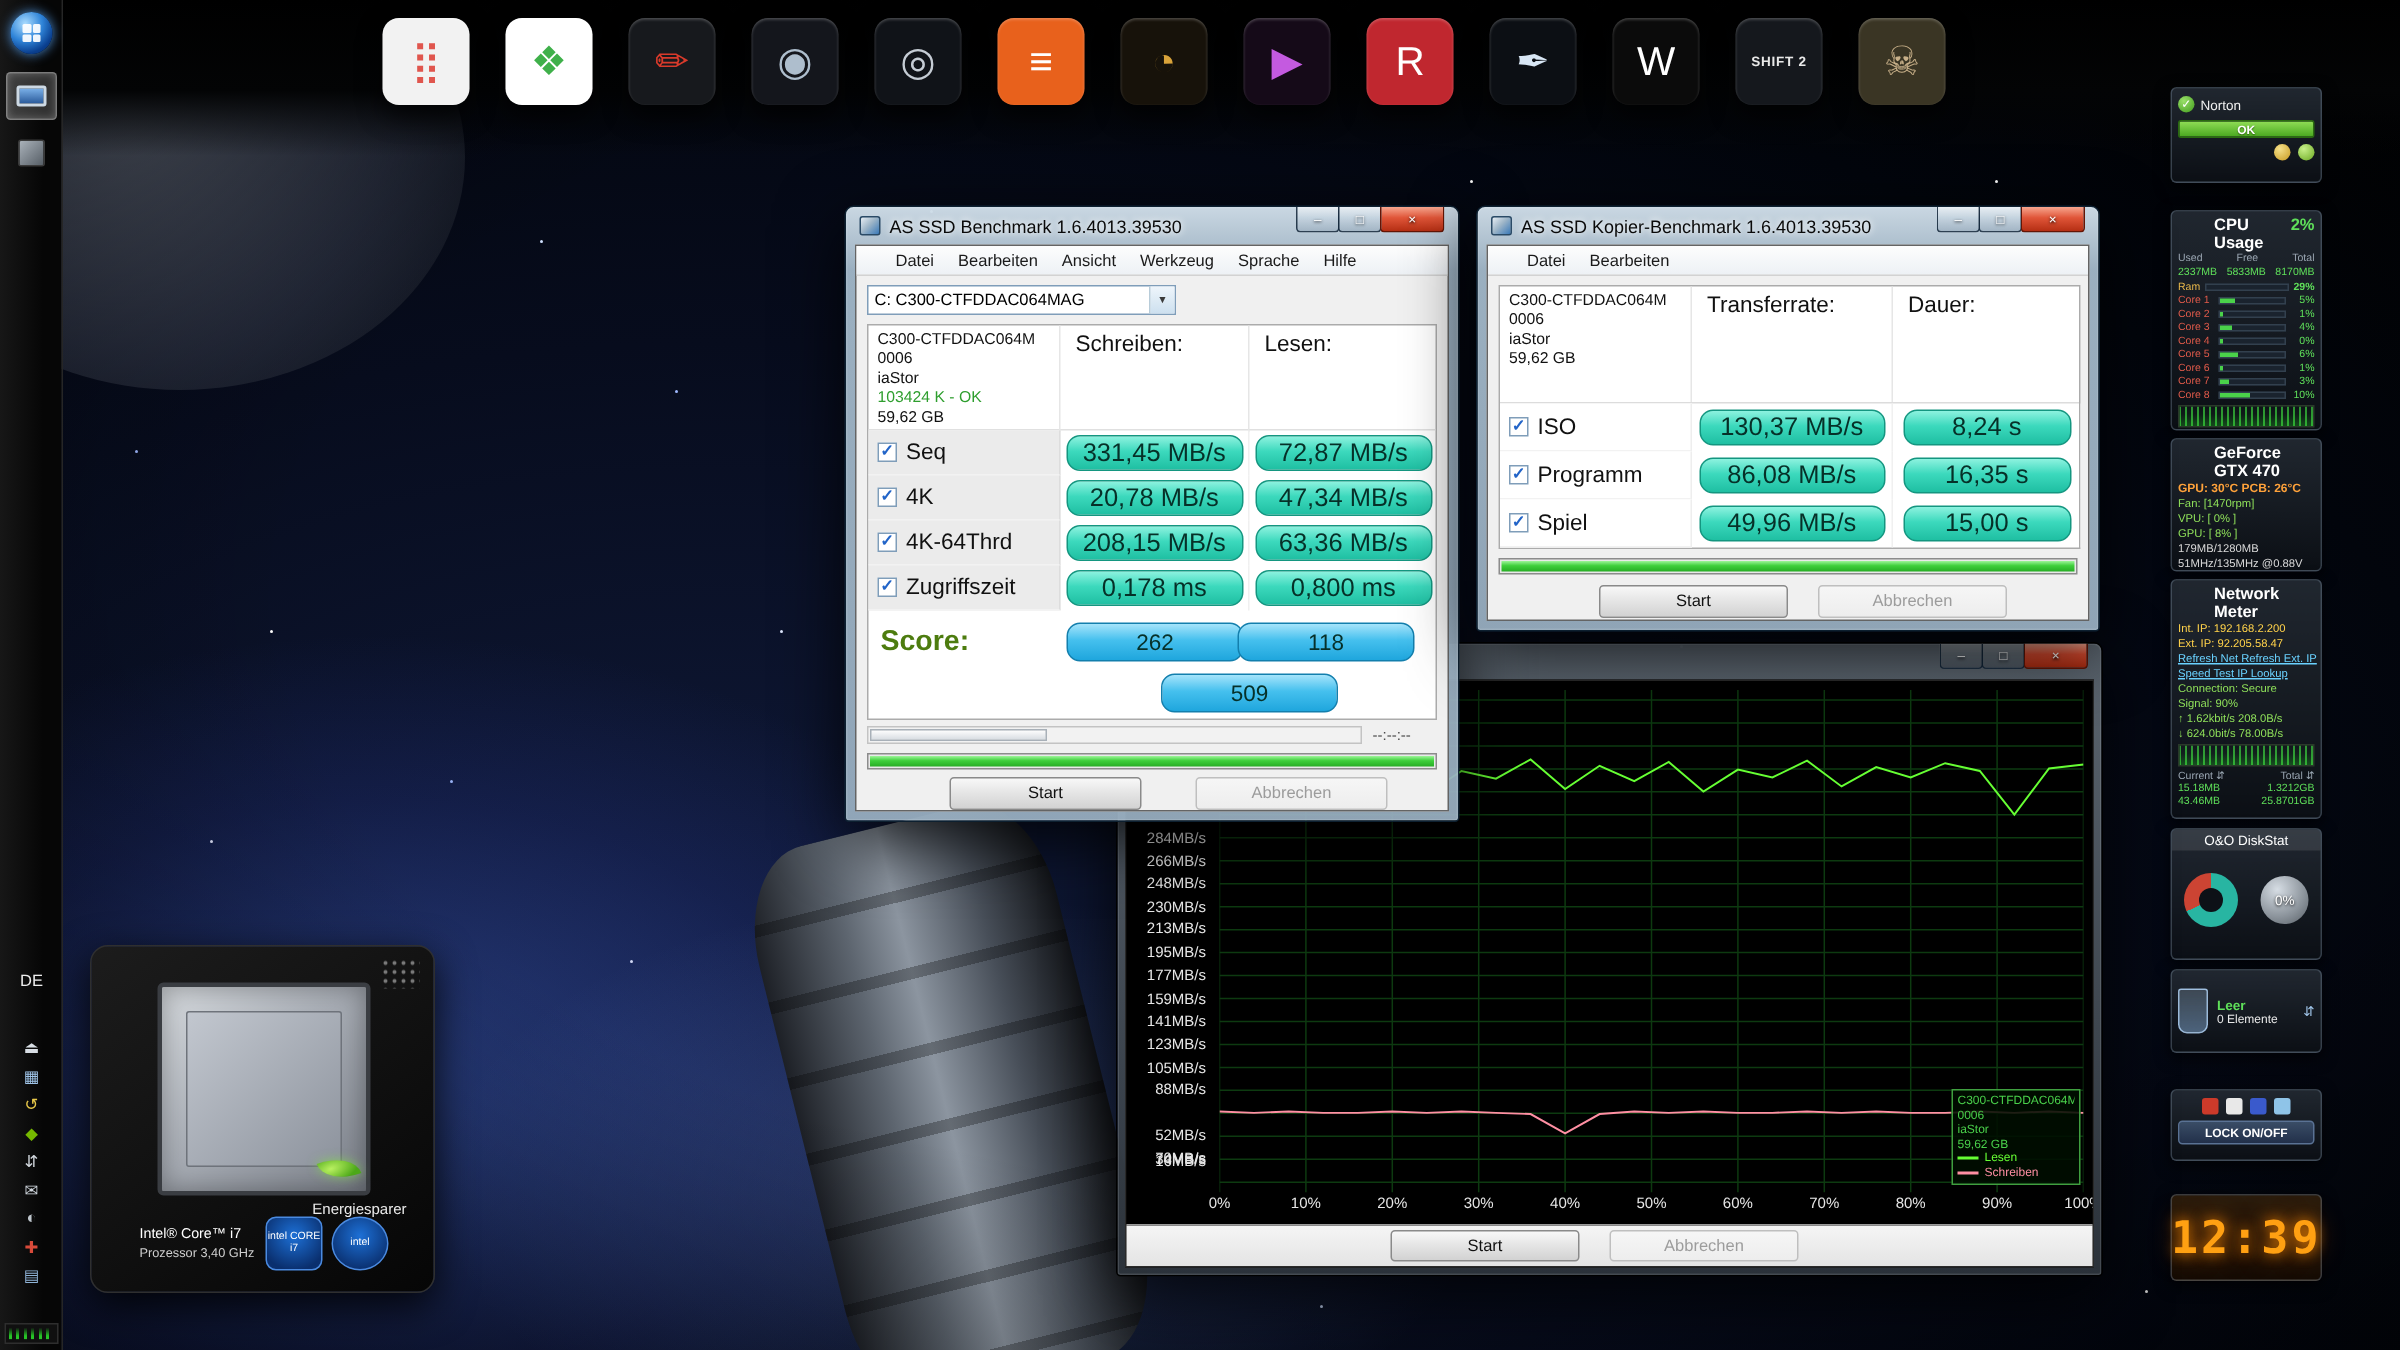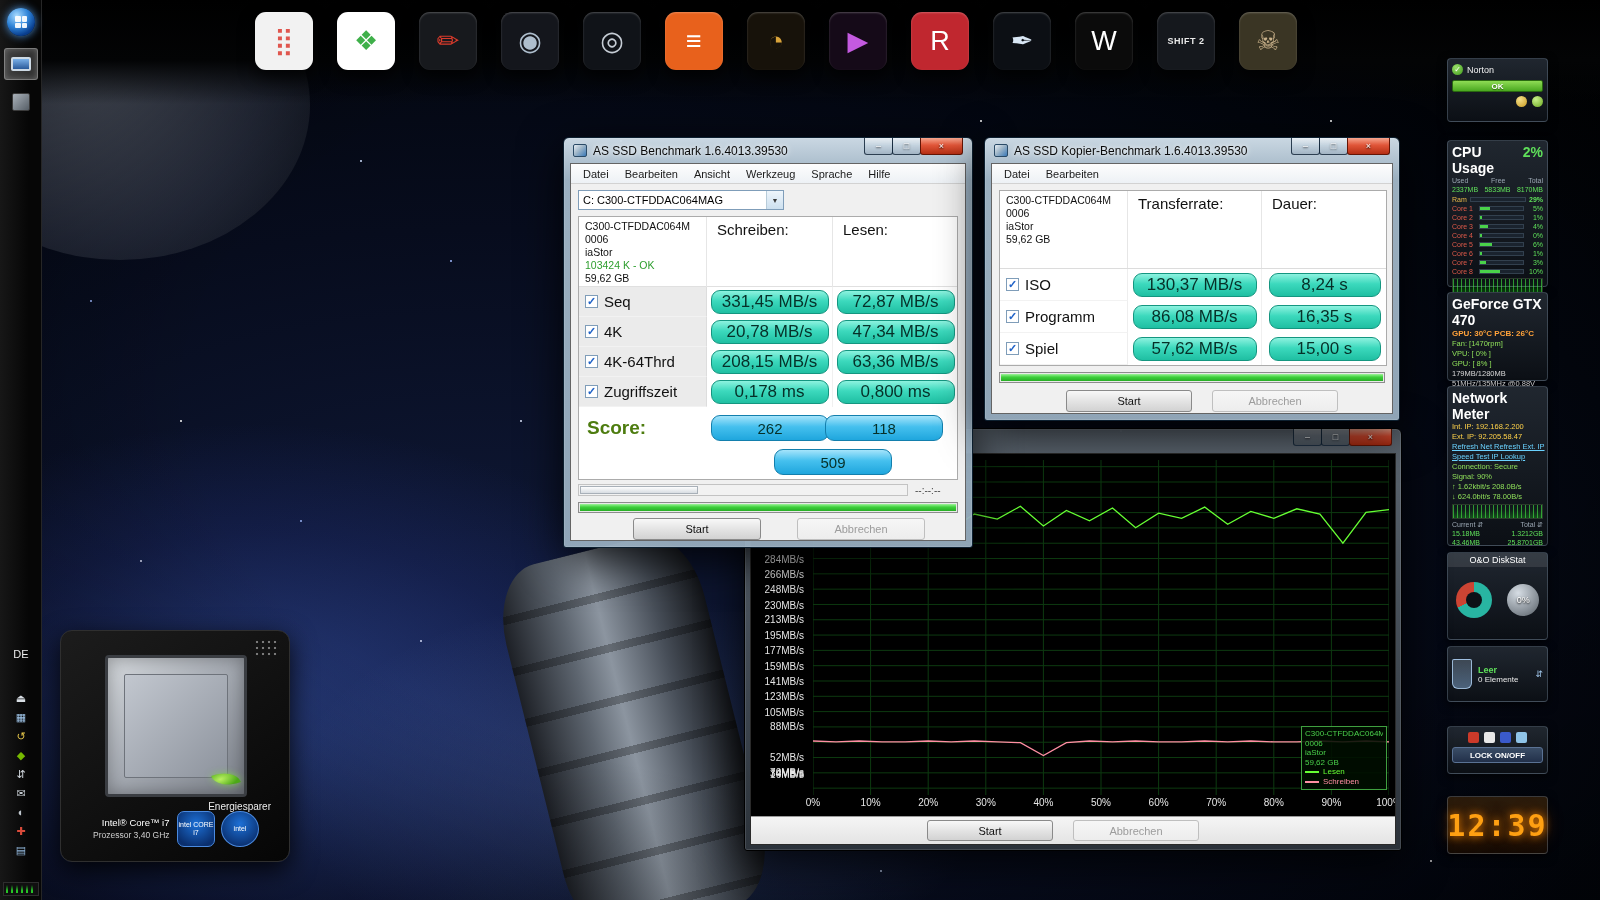--- a/index.html
+++ b/index.html
@@ -64,21 +64,21 @@
   .cap { position:absolute; top:0; right:9px; display:flex; }
   .cap-btn { width:29px; height:17px; margin-left:-1px; border:1px solid rgba(15,35,55,.85); border-top:none;
     border-radius:0 0 3px 3px; display:flex; align-items:center; justify-content:center;
     font-size:9px; color:#fff; text-shadow:0 1px 2px #000; cursor:pointer;
     background:linear-gradient(rgba(255,255,255,.55), rgba(205,220,232,.25) 45%, rgba(125,145,165,.35)); }
   .cap-close { width:43px; background:linear-gradient(#f7a68e,#e05538 45%,#b52f14); border-color:#641505; }
   .aero-dark .cap-btn { background:linear-gradient(rgba(255,255,255,.3), rgba(140,150,160,.2) 45%, rgba(60,70,80,.4)); }
   .aero-dark .cap-close { background:linear-gradient(#f7a68e,#d84b30 45%,#a82a10); }
   .client { position:absolute; left:6px; right:6px; top:25px; bottom:6px; background:#f0f0f0; border:1px solid #646464; }
   .menubar { height:20px; background:linear-gradient(#fdfdfd,#edf1f5); border-bottom:1px solid #d2d2d2;
-    display:flex; align-items:center; font-size:11px; padding-left:4px; }
+    display:flex; align-items:center; font-size:11px; padding-left:18px; }
   .menu-item { padding:2px 8px; color:#1a1a1a; cursor:default; }
 
   .w7btn { position:absolute; height:22px; border:1px solid #8a8a8a; border-radius:3px; font-size:11px;
     color:#111; display:flex; align-items:center; justify-content:center; cursor:pointer;
     background:linear-gradient(#f8f8f8,#e6e6e6 45%,#d2d2d2); }
   .w7btn.disabled { color:#9c9c9c; border-color:#bfbfbf; background:linear-gradient(#f6f6f6,#ededed); }
 
   .progress { position:absolute; height:11px; border:1px solid #8c8c8c; background:#e9e9e9; padding:1px; }
   .progress-fill { height:100%; background:linear-gradient(#9df599,#3ecf3b 45%,#27ad25); }
 
@@ -163,21 +163,21 @@
   .norton-check { width:11px; height:11px; border-radius:50%; background:radial-gradient(circle at 35% 30%, #9ae06a, #3f9a1a);
     color:#fff; font-size:8px; display:flex; align-items:center; justify-content:center; }
   .norton-name { font-size:9px; color:#f0f0f0; }
   .norton-bar { margin-top:3px; height:12px; border-radius:2px; border:1px solid #2a6a10;
     background:linear-gradient(#8fdc55,#4aa820); display:flex; align-items:center; justify-content:center;
     color:#fff; font-size:8px; font-weight:bold; text-shadow:0 1px 1px #2a5a0a; }
   .norton-row3 { display:flex; justify-content:flex-end; gap:5px; margin-top:4px; }
   .norton-btn { width:11px; height:11px; border-radius:50%; }
 
   #g-cpu { top:140px; height:147px; }
-  .g-title { display:flex; justify-content:space-between; font-size:14px; color:#fff; font-weight:bold; }
+  .g-title { display:flex; justify-content:space-between; font-size:11px; color:#fff; font-weight:bold;margin-left:24px; }
   .g-green { color:#5fe05a; font-weight:bold; }
   .mem-row { display:flex; justify-content:space-between; font-size:7px; line-height:9px; }
   .mem-row.hdr { color:#9aa6b2; }
   .mem-row.val { color:#5fe05a; }
   .ram-row { display:flex; align-items:center; gap:3px; font-size:7px; height:10px; color:#e8b84a; }
   .ram-bar { flex:1; height:5px; background:#1a232e; border:1px solid #32404e; }
   .ram-fill { height:100%; width:29%; background:#5fe05a; }
   .core-row { display:flex; align-items:center; gap:3px; height:9px; font-size:7px; }
   .core-label { width:24px; color:#e05a4a; flex:none; }
   .core-bar { flex:1; height:5px; background:#1a232e; border:1px solid #32404e; position:relative; }
@@ -236,21 +236,21 @@
     background-image:radial-gradient(circle, #7a7a7a 1px, transparent 1.6px); background-size:6px 6px; }
   .die { position:absolute; left:44px; top:24px; width:142px; height:142px; border-radius:4px;
     background:linear-gradient(135deg,#d8dce0 0%, #a9aeb6 45%, #7c818a 100%);
     border:3px solid #3a3d42; box-shadow:inset 0 0 18px rgba(0,0,0,.35); }
   .die::after { content:""; position:absolute; inset:16px; border:1px solid #6e737b; border-radius:2px;
     background:linear-gradient(135deg,#c2c7cf,#8d939d); }
   .leaf { position:absolute; left:152px; top:140px; width:26px; height:16px; transform:rotate(-20deg);
     border-radius:0 100% 0 100%; z-index:2;
     background:radial-gradient(ellipse at 30% 40%, #b9f060, #4ca818 75%); box-shadow:0 0 7px rgba(130,225,70,.7); }
   .mode-label { position:absolute; right:18px; top:170px; color:#ececec; font-size:10px; }
-  .cpu-text { position:absolute; left:32px; top:186px; color:#fff; font-size:9.5px; line-height:12px;text-align:right; }
+  .cpu-text { position:absolute; left:32px; top:186px; color:#fff; font-size:9.5px; line-height:12px; }
   .cpu-clock { color:#cfcfcf; font-size:8.5px; }
   .badge { position:absolute; top:180px; width:38px; height:36px; border-radius:7px; color:#fff;
     display:flex; flex-direction:column; align-items:center; justify-content:center; text-align:center;
     background:radial-gradient(circle at 50% 35%, #1d70d6, #0a2f6e 80%); border:1px solid #4a8ae0;
     font-size:7px; line-height:8px; }
   .badge-1 { left:116px; } .badge-2 { left:160px; border-radius:50%; }
 
   
   .taskbar { position:absolute; left:0; top:0; width:42px; height:900px; z-index:40;
     background:linear-gradient(90deg,#171717,#060606 70%); border-right:1px solid #262626; }
@@ -612,21 +612,21 @@
               </div>
             </div>
             <div class="crow">
               <div class="brow-label">
                 <span class="checkbox">
                   <span class="check">✓</span>
                 </span>
                 <span class="brow-text">Spiel</span>
               </div>
               <div class="valcell">
-                <span class="pill pill-teal pill-rate">57,62 MB/s</span>
+                <span class="pill pill-teal pill-rate">49,96 MB/s</span>
               </div>
               <div class="valcell">
                 <span class="pill pill-teal pill-dur">15,00 s</span>
               </div>
             </div>
           </div>
       </div>
       <div class="progress" id="copy-progress">
         <div class="progress-fill" id="copy-progress-fill" style="width: 100%;"></div>
       </div>

